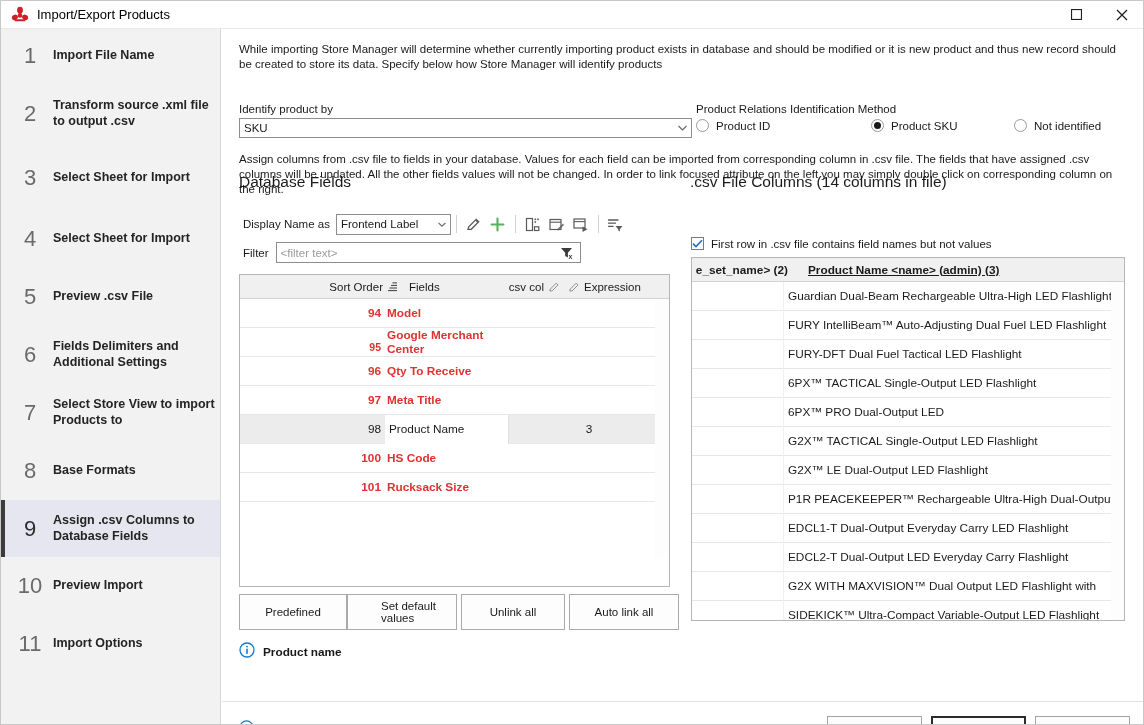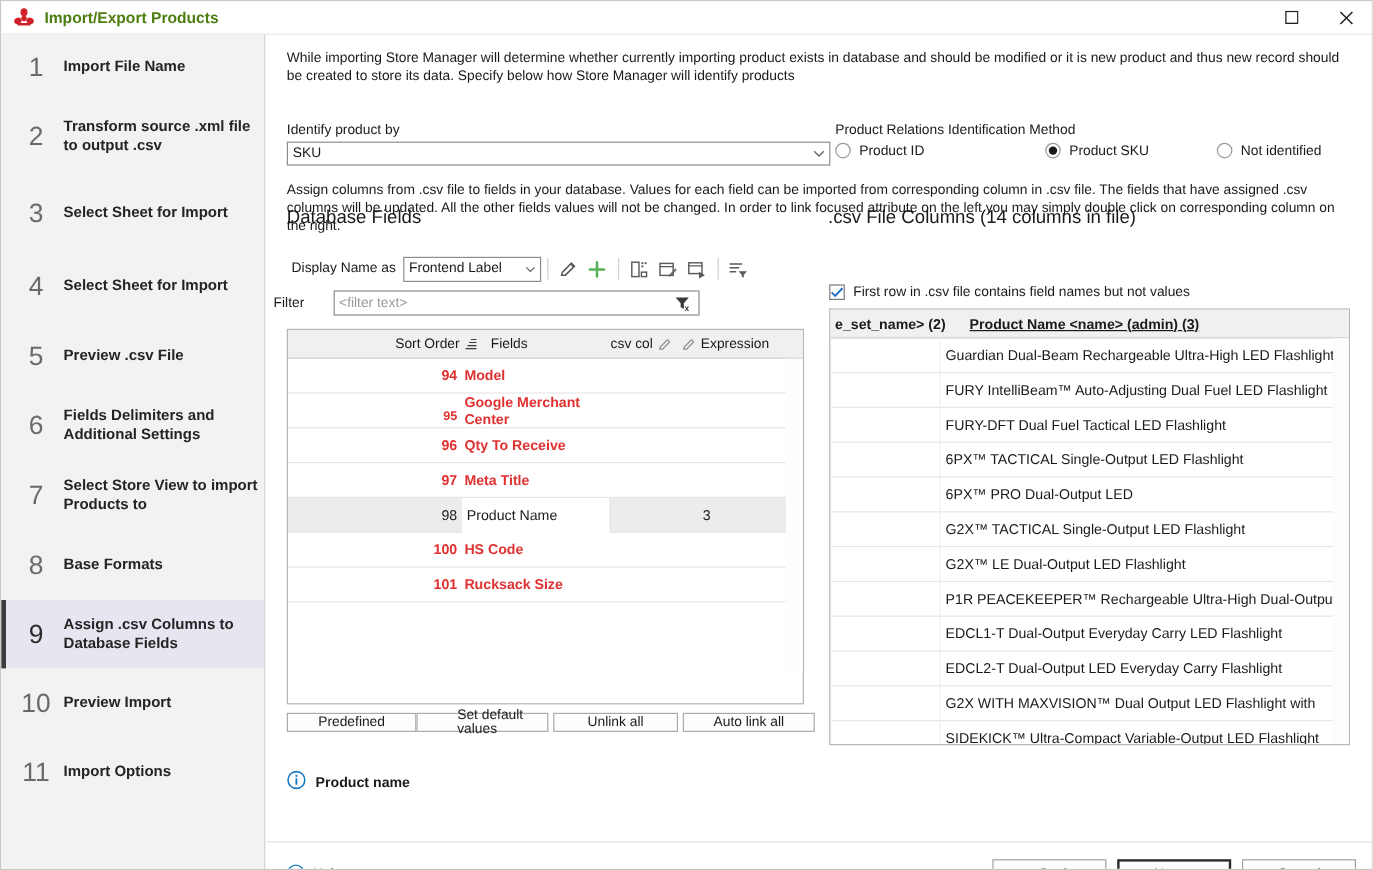--- a/index.html
+++ b/index.html
@@ -22,23 +22,22 @@
 
   
   #titlebar {
     position: absolute; left:0; top:0; width: 1144px; height: 28px;
     background: #ffffff;
     display: flex; align-items: center;
     border-bottom: 1px solid #e8e8e8;
   }
   #app-icon { width: 26px; height:26px; margin-left:6px; display:flex; align-items:center; justify-content:center; }
   #title-text {
-    font-size: 13px; color: #4d7c0f; margin-left: 4px;
+    font-size: 13px; color: #000000; margin-left: 4px;
     font-family: "Liberation Sans", sans-serif;
-    font-weight: bold;
   }
   .win-btns { margin-left: auto; display:flex; height: 28px; }
   .win-btn {
     width: 46px; height: 28px; display:flex; align-items:center; justify-content:center;
     color: #202020;
   }
   .win-btn svg { display:block; }
 
   
   #sidebar {
@@ -131,21 +130,21 @@
   #dn-combo {
     width:115px; height:21px; border:1px solid #8d8d8d; background:#fff;
     display:flex; align-items:center; font-size:11.5px;
   }
   #dn-combo .val { padding-left:4px; flex:1; }
   #dn-combo .arrow { width:16px; display:flex; align-items:center; justify-content:center; color:#555; }
   .tb-sep { width:1px; height:18px; background:#d0d0d0; margin:0 5px; }
   .tb-icon { width:24px; height:22px; display:flex; align-items:center; justify-content:center; }
 
   
-  #filter-row { position:absolute; left:6px; top:213px; display:flex; align-items:center;gap:17px; }
+  #filter-row { position:absolute; left:21px; top:213px; display:flex; align-items:center; }
   #filter-label { font-size:11.5px; margin-right:7px; }
   #filter-box {
     width:305px; height:21px; border:1px solid #8d8d8d; background:#fff;
     display:flex; align-items:center;
   }
   #filter-input { flex:1; padding-left:4px; font-size:11.5px; color:#9a9a9a; }
   #filter-clear { width:24px; display:flex; align-items:center; justify-content:center; }
 
   
   #db-grid {
@@ -181,21 +180,21 @@
     display:flex; align-items:center; justify-content:center;
     font-size:11.5px; color:#1a1a1a;
   }
   #db-scroll {
     position:absolute; right:0; top:24px; bottom:27px; width:14px; background:#fdfdfd;
   }
 
   
   #grid-btns { position:absolute; left:17px; top:565px; display:flex; }
   .gbtn {
-    height:16px; border:1px solid #aaaaaa; background:#fdfdfd;
+    height:36px; border:1px solid #aaaaaa; background:#fdfdfd;
     font-size:11.5px; color:#1a1a1a;
     display:flex; align-items:center; justify-content:center;
   }
   #gb0 { width:108px; } #gb1 { width:110px; margin-left:0;padding-left:33px; }
   #gb2 { width:104px; margin-left:4px; } #gb3 { width:110px; margin-left:4px;text-align:center; }
 
   #info-row { position:absolute; left:17px; top:613px; display:flex; align-items:center; }
   #info-text { margin-left:8px; font-size:11.8px; font-weight:bold; color:#1a1a1a; }
 
   

